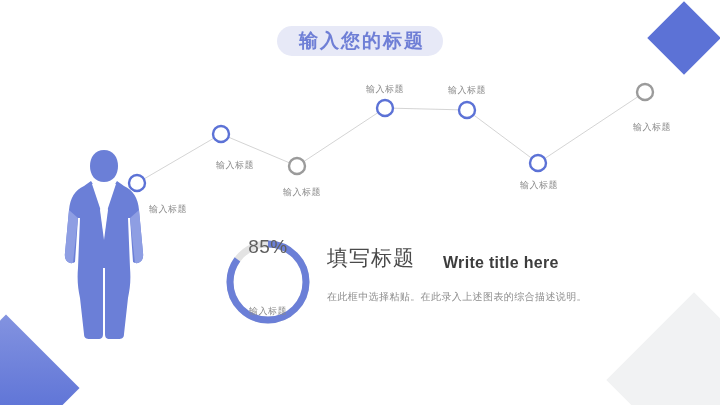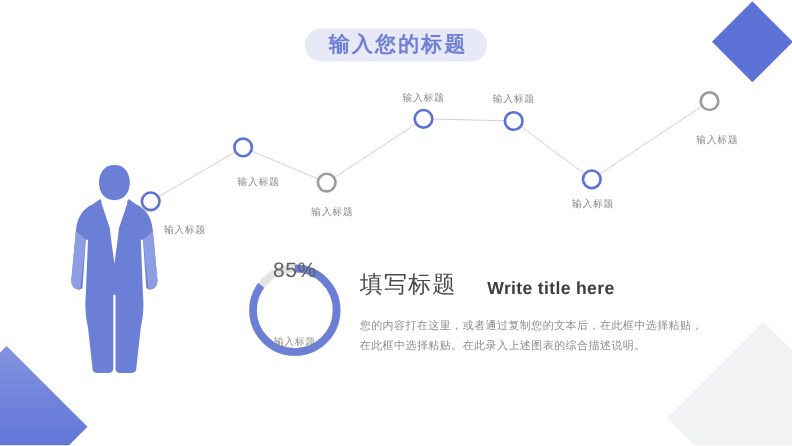--- a/index.html
+++ b/index.html
@@ -225,18 +225,17 @@
       <div class="donut-sub">输入标题</div>
     </div>
   </div>
 
   <div class="body-block">
     <div class="head-row">
       <div class="head-cn">填写标题</div>
       <div class="head-en">Write title here</div>
     </div>
     <div class="body-para">
-      <div>您的内容打在这里，或者通过复制您的文本后，在此框中选择粘贴，</div>
       <div>在此框中选择粘贴。在此录入上述图表的综合描述说明。</div>
     </div>
   </div>
 
 </div>
 
 </body></html>

